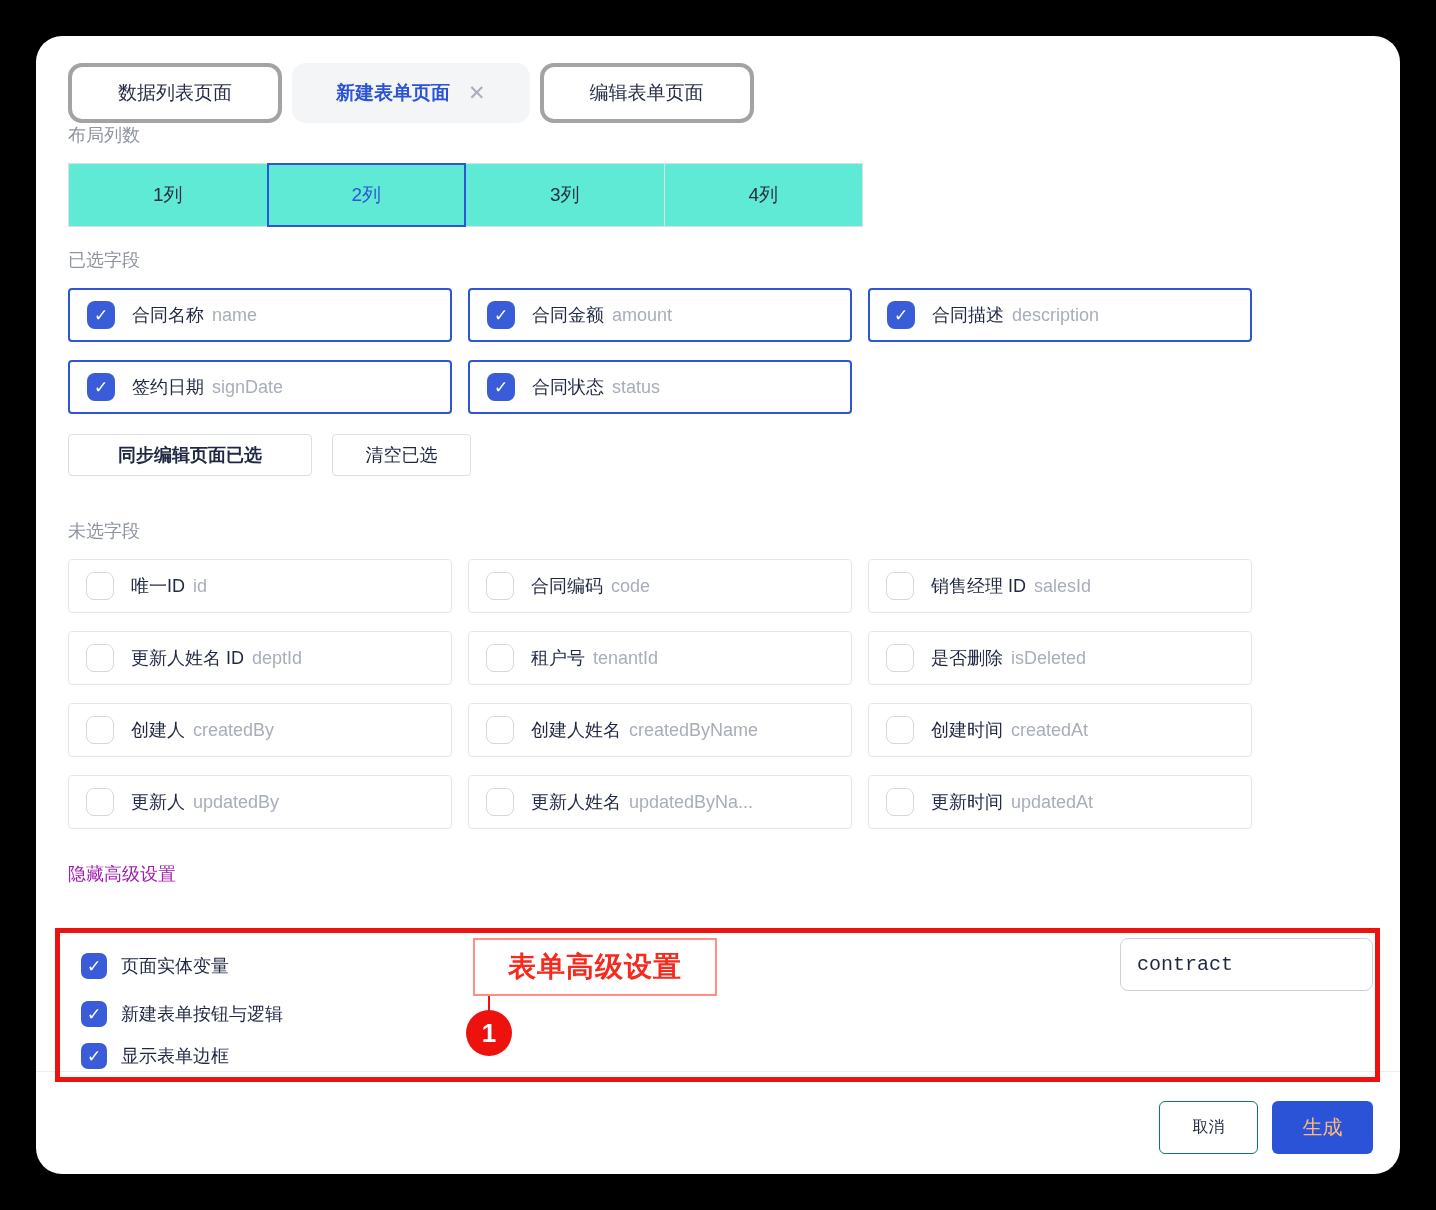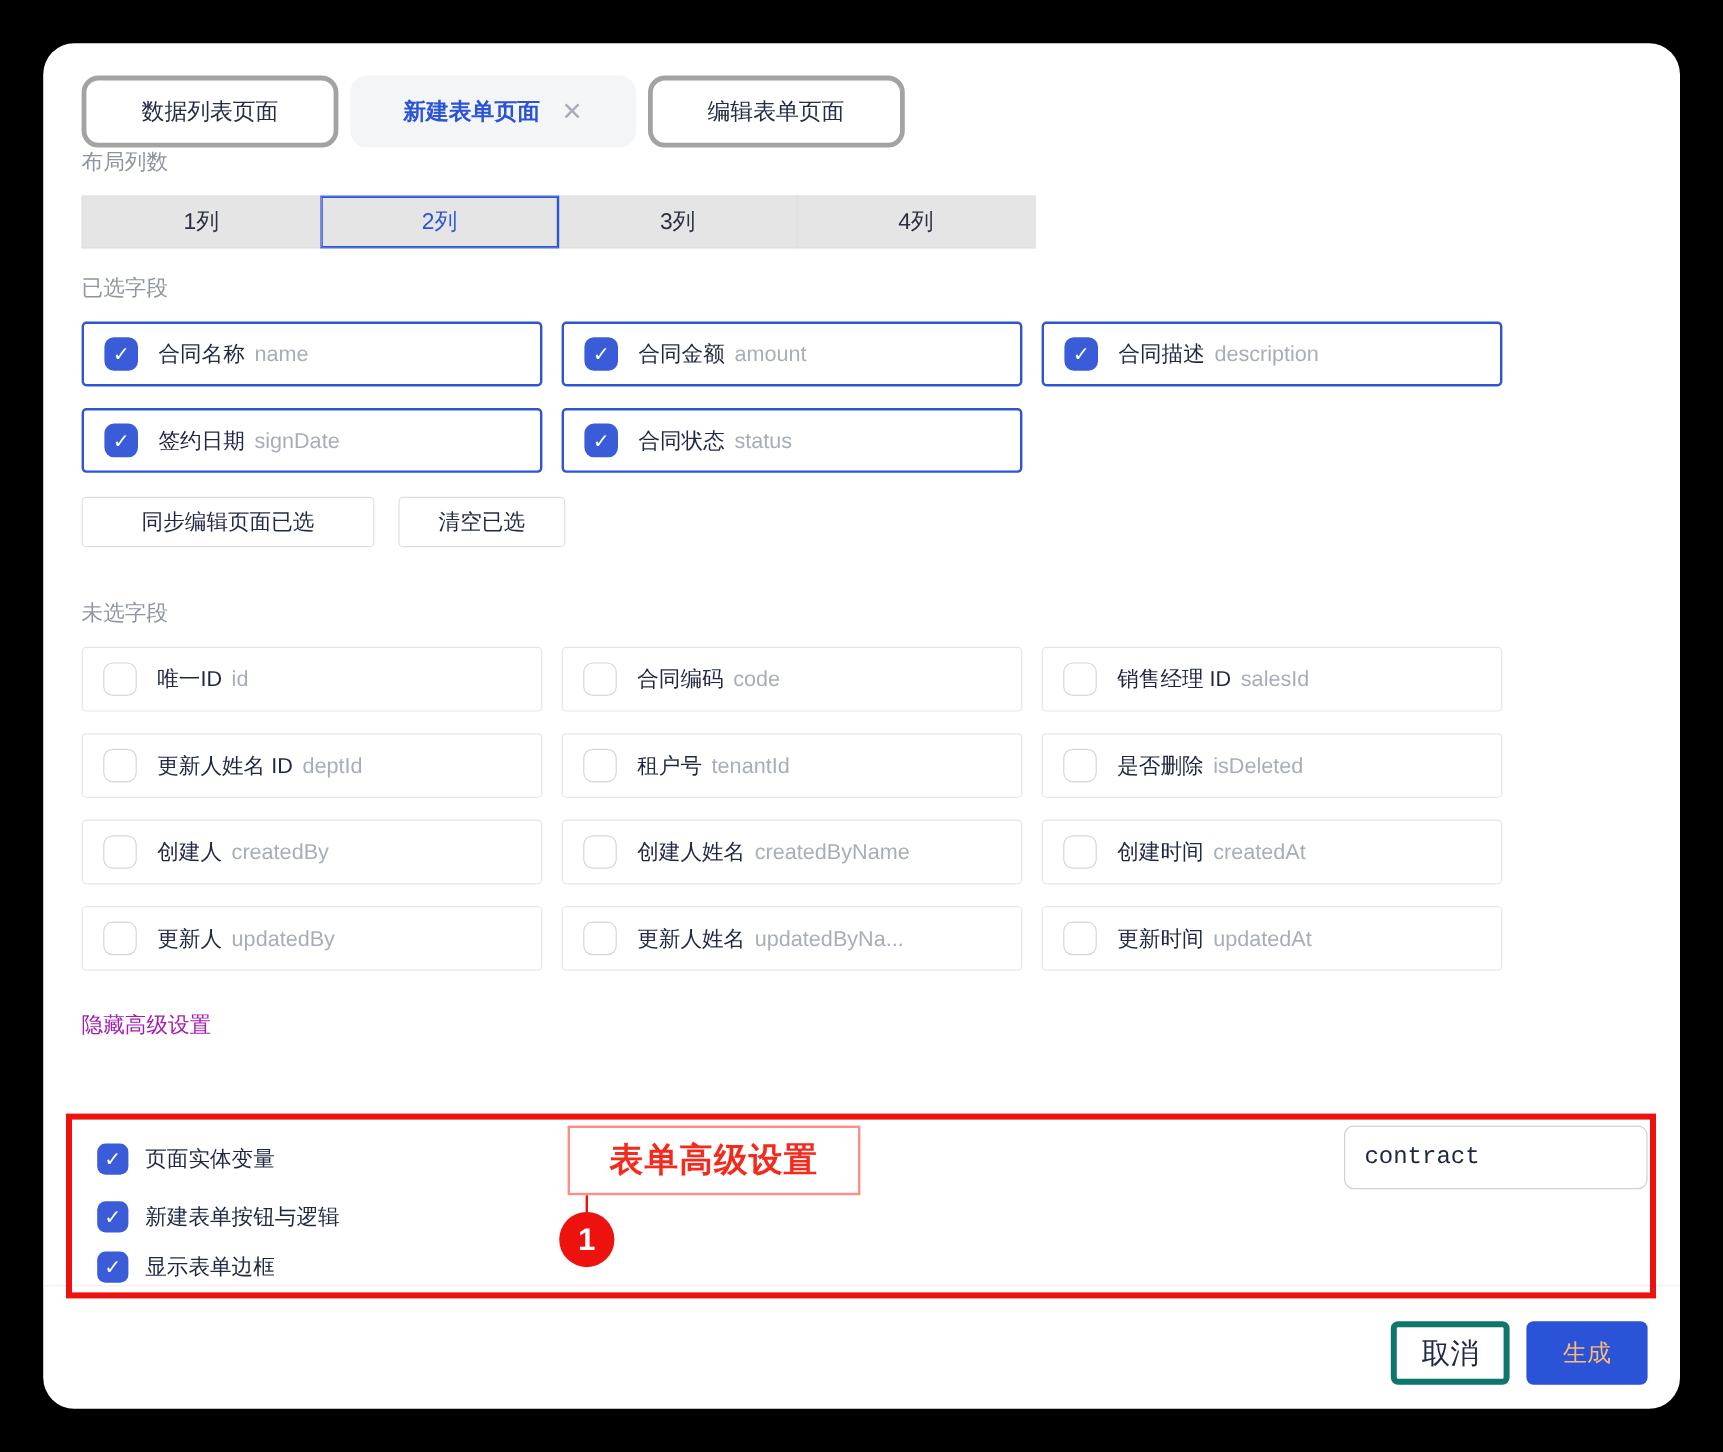--- a/index.html
+++ b/index.html
@@ -52,27 +52,27 @@
   
   .section-label { font-size: 18px; color: #8f95a0; }
   .lbl-layout { }
   .lbl-selected { margin-top: 21px; }
   .lbl-unselected { margin-top: 43px; }
 
   
   .col-group { display: flex; width: 795px; margin-top: 16px; }
   .col-btn {
     flex: 1;
-    height: 44px;
+    height: 64px;
     border: 1px solid #dcdfe4;
     margin-left: -1px;
     display: flex; align-items: center; justify-content: center;
     font-size: 19px;
     color: #2a3040;
-    background: #e5e5e5;
+    background: #5eead4;
     cursor: pointer;
   }
   .col-btn:first-child { margin-left: 0; }
   .col-btn.selected {
     position: relative; z-index: 2;
     border: 1px solid #2f55d3;
     box-shadow: inset 0 0 0 1px #2f55d3;
     color: #2f55d3;
   }
 
@@ -114,21 +114,21 @@
     height: 42px;
     border: 1px solid #dcdfe4;
     border-radius: 4px;
     background: #fff;
     font-size: 18px;
     color: #1f2742;
     font-family: inherit;
     display: flex; align-items: center; justify-content: center;
     cursor: pointer;
   }
-  .w-sync { width: 244px; }
+  .w-sync { width: 244px; font-weight: bold; }
   .w-clear { width: 139px; }
 
   
   .adv-link {
     display: inline-block;
     margin-top: 33px;
     font-size: 18px;
     color: #a21caf;
     cursor: pointer;
     text-decoration: none;
@@ -200,23 +200,23 @@
     background: #fff;
     outline: none;
   }
 
   
   .btn-cancel {
     position: absolute;
     left: 1123px; top: 1065px;
     width: 99px; height: 53px;
     background: #fff;
-    border: 5px solid #0f766e;
+    border: 1px solid #0f766e;
     border-radius: 6px;
-    font-size: 24px;
+    font-size: 16px;
     color: #1f2742;
     font-family: inherit;
     cursor: pointer;
   }
   .btn-generate {
     position: absolute;
     left: 1236px; top: 1065px;
     width: 101px; height: 53px;
     background: #2b53d7;
     border: none;

